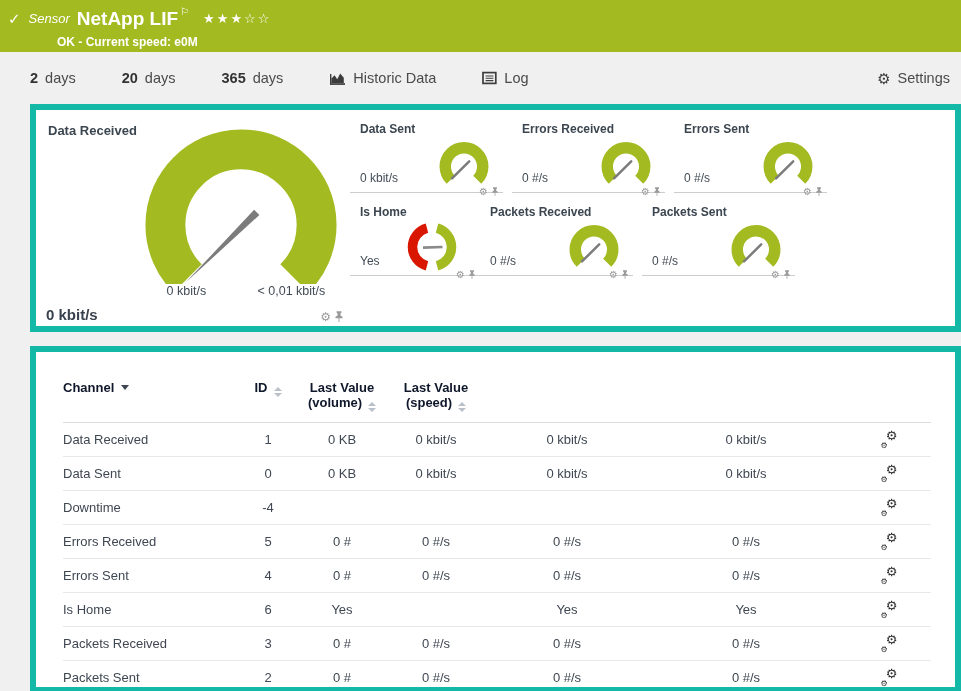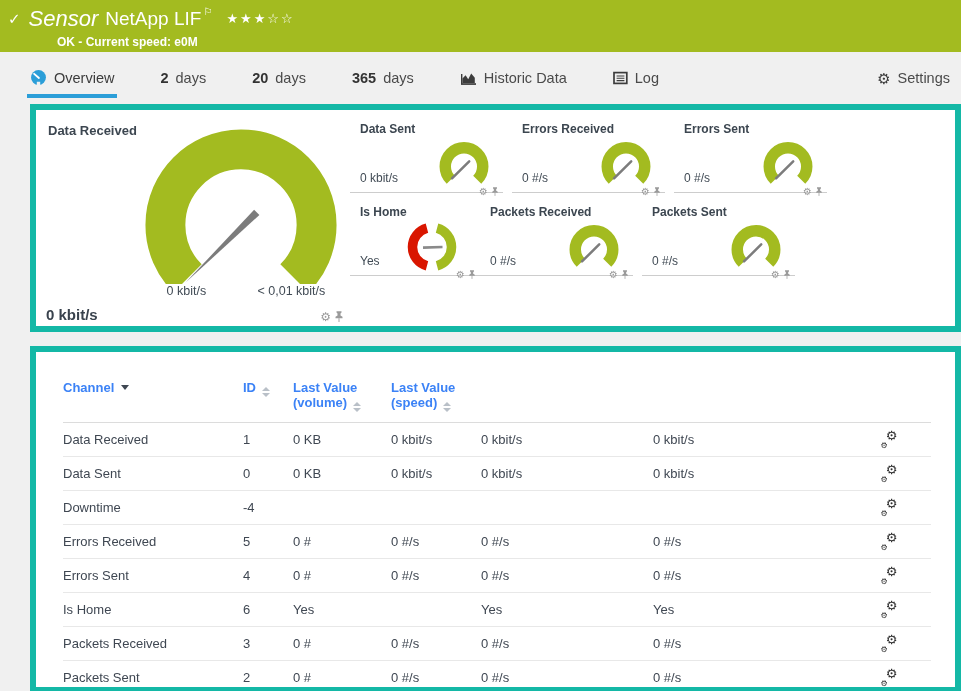--- a/index.html
+++ b/index.html
@@ -5,22 +5,22 @@
   html,body{margin:0;padding:0}
   body{
     width:961px;height:691px;overflow:hidden;background:#f0f0f0;
     font-family:"Liberation Sans","DejaVu Sans",sans-serif;
     -webkit-font-smoothing:antialiased;
   }
   
   .topbar{height:52px;background:#a3bb20;color:#fff;box-sizing:border-box;padding:5px 10px 0 8px}
   .title-row{display:flex;align-items:center;height:27px}
   .check{font-size:15px;font-weight:bold;margin-right:8px}
-  .kind{font-style:italic;font-size:22px;margin-right:7px}
-  .name{font-size:19px;font-weight:normal}
+  .kind{font-style:italic;font-size:13px;margin-right:7px}
+  .name{font-size:19px;font-weight:bold}
   .flag{font-size:10px;align-self:flex-start;margin:1px 0 0 2px}
   .stars{font-size:13px;letter-spacing:2px;margin-left:14px;cursor:pointer}
   .status{font-size:12px;font-weight:bold;margin:3px 0 0 49px}
   
   .tabs{display:flex;align-items:flex-end;padding:0 8px 0 27px;height:46px;gap:40px}
   .tab{display:flex;align-items:center;gap:7px;font-size:14.5px;color:#4a4a4a;
        padding:9px 3px 8px;border-bottom:4px solid transparent;cursor:pointer;white-space:nowrap}
   .tab.active{border-bottom-color:#2b9ed8;color:#3c3c3c}
   .tab .num{font-weight:bold;color:#333}
   .tab-settings{margin-left:auto}
@@ -45,23 +45,23 @@
   .gcell.is-home{width:130px;margin-right:0}
   .gtitle{position:absolute;top:12px;left:10px;font-size:12px;font-weight:bold;color:#3c4650;white-space:nowrap}
   .gvalue{position:absolute;bottom:7px;left:10px;font-size:12px;color:#414b55}
   .gauge-svg{position:absolute;right:14px;bottom:-2px}
   .gcell.is-home .gauge-svg{right:22px;bottom:2px}
   .gcell .cell-icons{position:absolute;right:4px;bottom:-5px}
   .gcell .cell-icons .gear-glyph{font-size:10px}
   
   .table-panel{margin-top:14px;height:347px;overflow:hidden;padding:12px 24px 0 27px}
   .thead,.trow{display:grid;grid-template-columns:180px 50px 98px 90px 172px 186px 100px;align-items:start}
-  .thead{font-size:13px;font-weight:bold;color:#3b82f6;padding:16px 0 10px;border-bottom:1px solid #dcdcdc}
+  .thead{font-size:13px;font-weight:bold;color:#0f172a;padding:16px 0 10px;border-bottom:1px solid #dcdcdc}
   .th{cursor:pointer}
-  .th.num,.td.num{text-align:left}
+  .th.num,.td.num{text-align:center}
   .trow{height:33px;align-items:center;border-bottom:1px solid #e8e8e8;font-size:13px;color:#3f4752}
   .td.channel{cursor:pointer}
   .td.icon-cell{display:flex;justify-content:center}
   .sort-icon{display:inline-flex;flex-direction:column;gap:2px;margin-left:6px;vertical-align:1px}
   .sort-icon i{display:block;width:0;height:0;border-left:4px solid transparent;border-right:4px solid transparent}
   .sort-icon .up{border-bottom:4px solid #b9c0c8}
   .sort-icon .dn{border-top:4px solid #b9c0c8}
   .caret-down{display:inline-block;width:0;height:0;border-left:4.5px solid transparent;border-right:4.5px solid transparent;border-top:5px solid #3f4752;margin-left:7px;vertical-align:2px}
   .gear-pair{position:relative;width:17px;height:16px;display:inline-block;cursor:pointer}
   .gear-pair .g1{position:absolute;right:0;top:-3px;font-size:13px;color:#2f2f2f;line-height:1}
@@ -75,28 +75,20 @@
     <span class="check">✓</span>
     <span class="kind">Sensor</span>
     <span class="name">NetApp LIF</span>
     <span class="flag">⚐</span>
     <span class="stars">★★★☆☆</span>
   </div>
   <div class="status">OK - Current speed: e0M</div>
 </header>
 
 <nav class="tabs">
-  <div class="tab active">
-    <svg width="17" height="17" viewBox="0 0 16 16">
-      <circle cx="8" cy="8" r="7" fill="#2b9ed8"></circle>
-      <rect x="6.4" y="12" width="3.2" height="4" fill="#f0f0f0"></rect>
-      <path d="M8.4 8.4 L3.9 4.6" stroke="#fff" stroke-width="1.8" stroke-linecap="round"></path>
-    </svg>
-    <span>Overview</span>
-  </div>
   <div class="tab">
     <span class="num">2</span>
     <span>days</span>
   </div>
   <div class="tab">
     <span class="num">20</span>
     <span>days</span>
   </div>
   <div class="tab">
     <span class="num">365</span>

